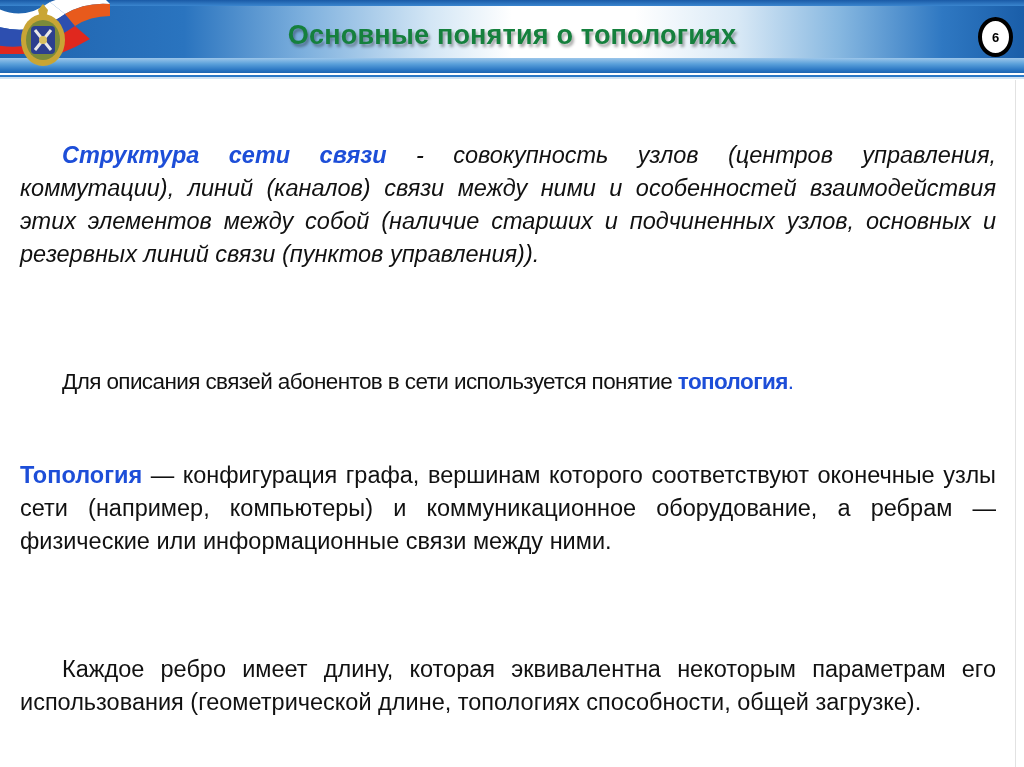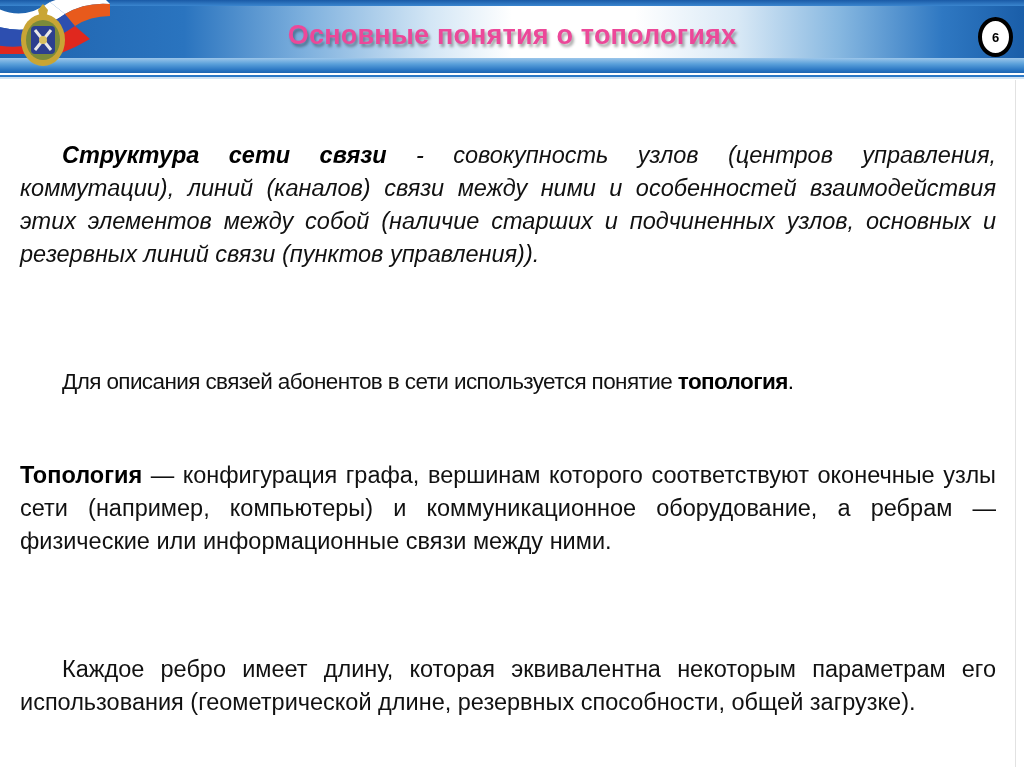--- a/index.html
+++ b/index.html
@@ -39,21 +39,21 @@
     position:absolute; left:0; top:77px; width:1024px; height:2px; background:#cfe3f4;
   }
   .flag {
     position:absolute; left:-10px; top:-6px; width:120px; height:60px;
   }
   .emblem {
     position:absolute; left:18px; top:4px; width:50px; height:64px;
   }
   .title {
     position:absolute; left:0; top:20px; width:1024px; text-align:center;
-    font-size:27px; font-weight:bold; color:#ec4899;
+    font-size:27px; font-weight:bold; color:#15803d;
     text-shadow:2px 3px 3px rgba(0,0,0,0.35);
     letter-spacing:0.2px;
   }
   .page-badge {
     position:absolute; left:978px; top:17px; width:27px; height:32px;
     border:4px solid #000000; border-radius:50%;
     background:#ffffff;
     display:flex; align-items:center; justify-content:center;
     font-size:13px; font-weight:bold; color:#000000;
   }
@@ -67,21 +67,21 @@
   }
   .para {
     position:absolute; left:0; width:976px; text-align:justify;
     text-align-last:left;
   }
   .p1 { top:0px; font-style:italic; }
   .p2 { top:226px; text-align:center; font-size:22.5px; letter-spacing:-0.6px; }
   .p3 { top:320px; }
   .p4 { top:514px; }
   .indent { display:inline-block; width:42px; }
-  .red { color:#000000; }
+  .red { color:#1d4ed8; }
   .bold { font-weight:bold; }
 </style>
 </head>
 <body>
 
 <div class="header">
   <div class="header-bg"></div>
   <div class="header-top-band"></div>
   <div class="header-bottom-band"></div>
   <div class="header-line-1"></div>
@@ -114,14 +114,14 @@
 
 <div class="right-rule"></div>
 
 <div class="content">
   <div class="para p1"><span class="indent"></span><span class="red bold">Структура сети связи</span><span> - совокупность узлов (центров управления, коммутации), линий (каналов) связи между ними и особенностей взаимодействия этих элементов между собой (наличие старших и подчиненных узлов, основных и резервных линий связи (пунктов управления)).</span></div>
 
   <div class="para p2"><span class="indent"></span><span>Для описания связей абонентов в сети используется понятие </span><span class="red bold">топология</span><span class="red">.</span></div>
 
   <div class="para p3"><span class="red bold">Топология</span><span> — конфигурация графа, вершинам которого соответствуют оконечные узлы сети (например, компьютеры) и коммуникационное оборудование, а ребрам — физические или информационные связи между ними.</span></div>
 
-  <div class="para p4"><span class="indent"></span><span>Каждое ребро имеет длину, которая эквивалентна некоторым параметрам его использования (геометрической длине, резервных способности, общей загрузке).</span></div>
+  <div class="para p4"><span class="indent"></span><span>Каждое ребро имеет длину, которая эквивалентна некоторым параметрам его использования (геометрической длине, топологиях способности, общей загрузке).</span></div>
 </div>
 
 </body></html>

